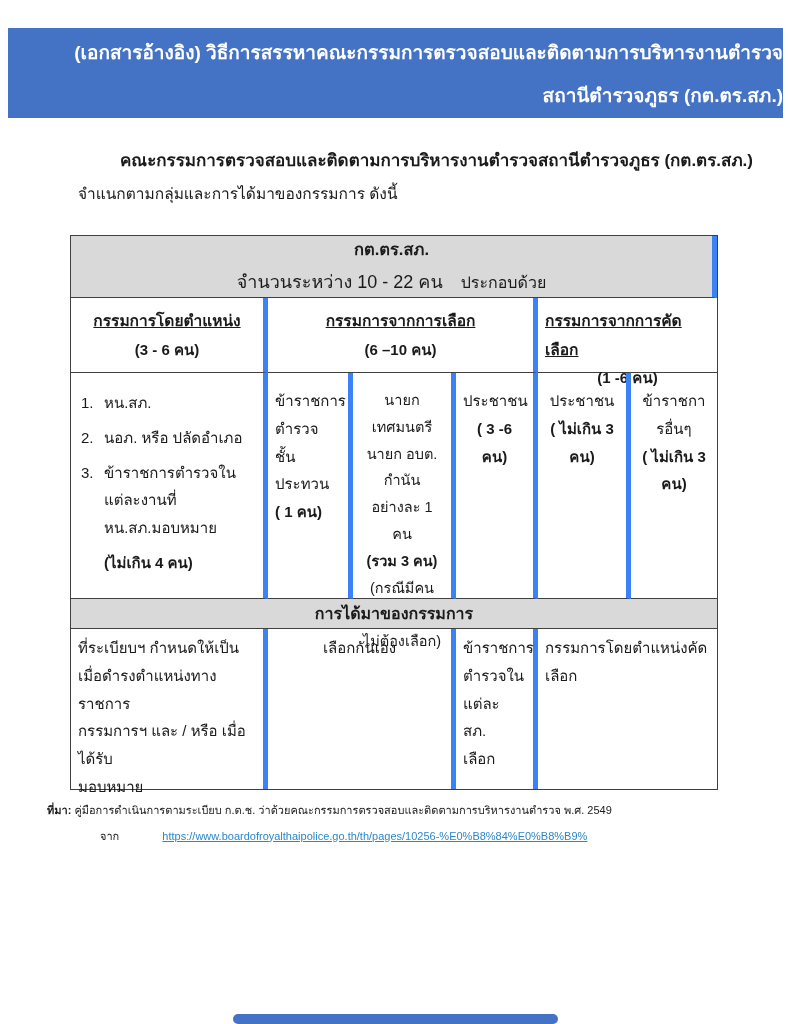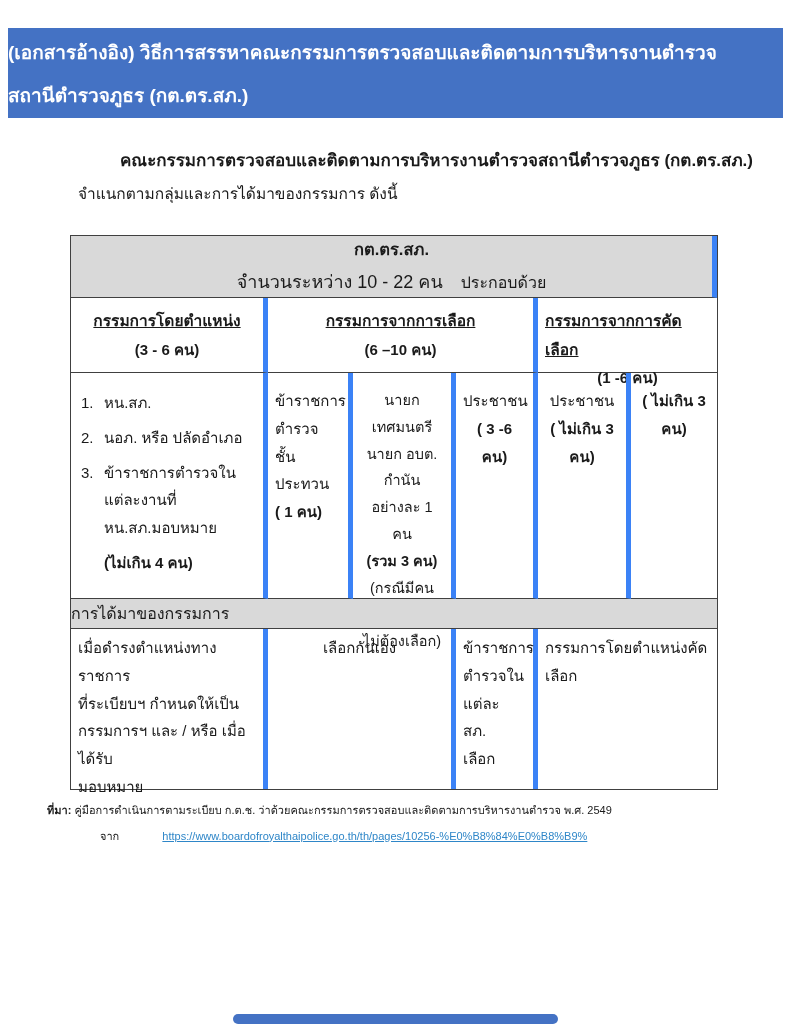--- a/index.html
+++ b/index.html
@@ -2,21 +2,21 @@
 <html><head>
 <meta charset="utf-8">
 <style>
   * { margin:0; padding:0; box-sizing:border-box; }
   html,body { width:791px; height:1024px; background:#ffffff;
     font-family:"Liberation Sans", sans-serif; color:#1a1a1a; }
   body { position:relative; overflow:hidden; }
 
   .banner { position:absolute; left:8px; top:28px; width:775px; height:90px;
     background:#4472C4; color:#ffffff; display:flex; flex-direction:column;
-    align-items:flex-start; justify-content:center; row-gap:13px;
+    align-items:flex-end; justify-content:center; row-gap:13px;
     font-weight:bold; font-size:19px; text-align:center; }
 
   .intro-heading { position:absolute; left:120px; top:146px; font-size:17px; font-weight:bold; white-space:nowrap; }
   .intro-sub { position:absolute; left:78px; top:181px; font-size:15.5px; }
 
   .doc-table { position:absolute; left:70px; top:235px; width:648px;
     border:1px solid #404040; display:grid;
     grid-template-columns:197px 85px 103px 82px 93px 86px;
     grid-template-rows:62px 75px 226px 30px 160px;
     font-size:15px; }
@@ -42,21 +42,21 @@
   .li .txt { flex:1; }
   .bold { font-weight:bold; }
   .c1 .note { margin-left:26px; font-weight:bold; }
 
   .c2a { grid-column:2; grid-row:3; padding-top:14px; }
   .c2b { grid-column:3; grid-row:3; text-align:center; padding-top:14px; font-size:14.5px; }
   .c2c { grid-column:4; grid-row:3; text-align:center; padding-top:14px; }
   .c3a { grid-column:5; grid-row:3; text-align:center; padding-top:14px; }
   .c3b { grid-column:6; grid-row:3; text-align:center; padding-top:14px; }
 
-  .band { grid-column:1/7; grid-row:4; font-weight:normal;
+  .band { grid-column:1/7; grid-row:4; text-align:center; font-weight:bold;
     padding:2px 0 0 0; font-size:16px; line-height:1.6; }
 
   .b1 { grid-column:1; grid-row:5; }
   .b2 { grid-column:2/4; grid-row:5; text-align:center; }
   .b3 { grid-column:4; grid-row:5; }
   .b4 { grid-column:5/7; grid-row:5; }
 
   .footer { position:absolute; left:47px; top:802px; width:700px; font-size:11px; line-height:1.5; }
   .footer .src-label { font-weight:bold; }
   .footer .line2 { margin-top:9px; padding-left:53px; }
@@ -135,28 +135,29 @@
     <div>ประชาชน</div>
     <div class="bold">( 3 -6  คน)</div>
   </div>
 
   <div class="cell c3a">
     <div>ประชาชน</div>
     <div class="bold">( ไม่เกิน 3 คน)</div>
   </div>
 
   <div class="cell c3b no-br">
+    <div>ข้าราชการอื่นๆ</div>
     <div class="bold">( ไม่เกิน 3 คน)</div>
   </div>
 
   <div class="cell gray band no-br">การได้มาของกรรมการ</div>
 
   <div class="cell b1 no-bb">
+    <div>ที่ระเบียบฯ กำหนดให้เป็น</div>
     <div>เมื่อดำรงตำแหน่งทางราชการ</div>
-    <div>ที่ระเบียบฯ กำหนดให้เป็น</div>
     <div>กรรมการฯ และ / หรือ เมื่อได้รับ</div>
     <div>มอบหมาย</div>
   </div>
   <div class="cell b2 no-bb">เลือกกันเอง</div>
   <div class="cell b3 no-bb">
     <div>ข้าราชการ</div>
     <div>ตำรวจใน</div>
     <div>แต่ละ สภ.</div>
     <div>เลือก</div>
   </div>

